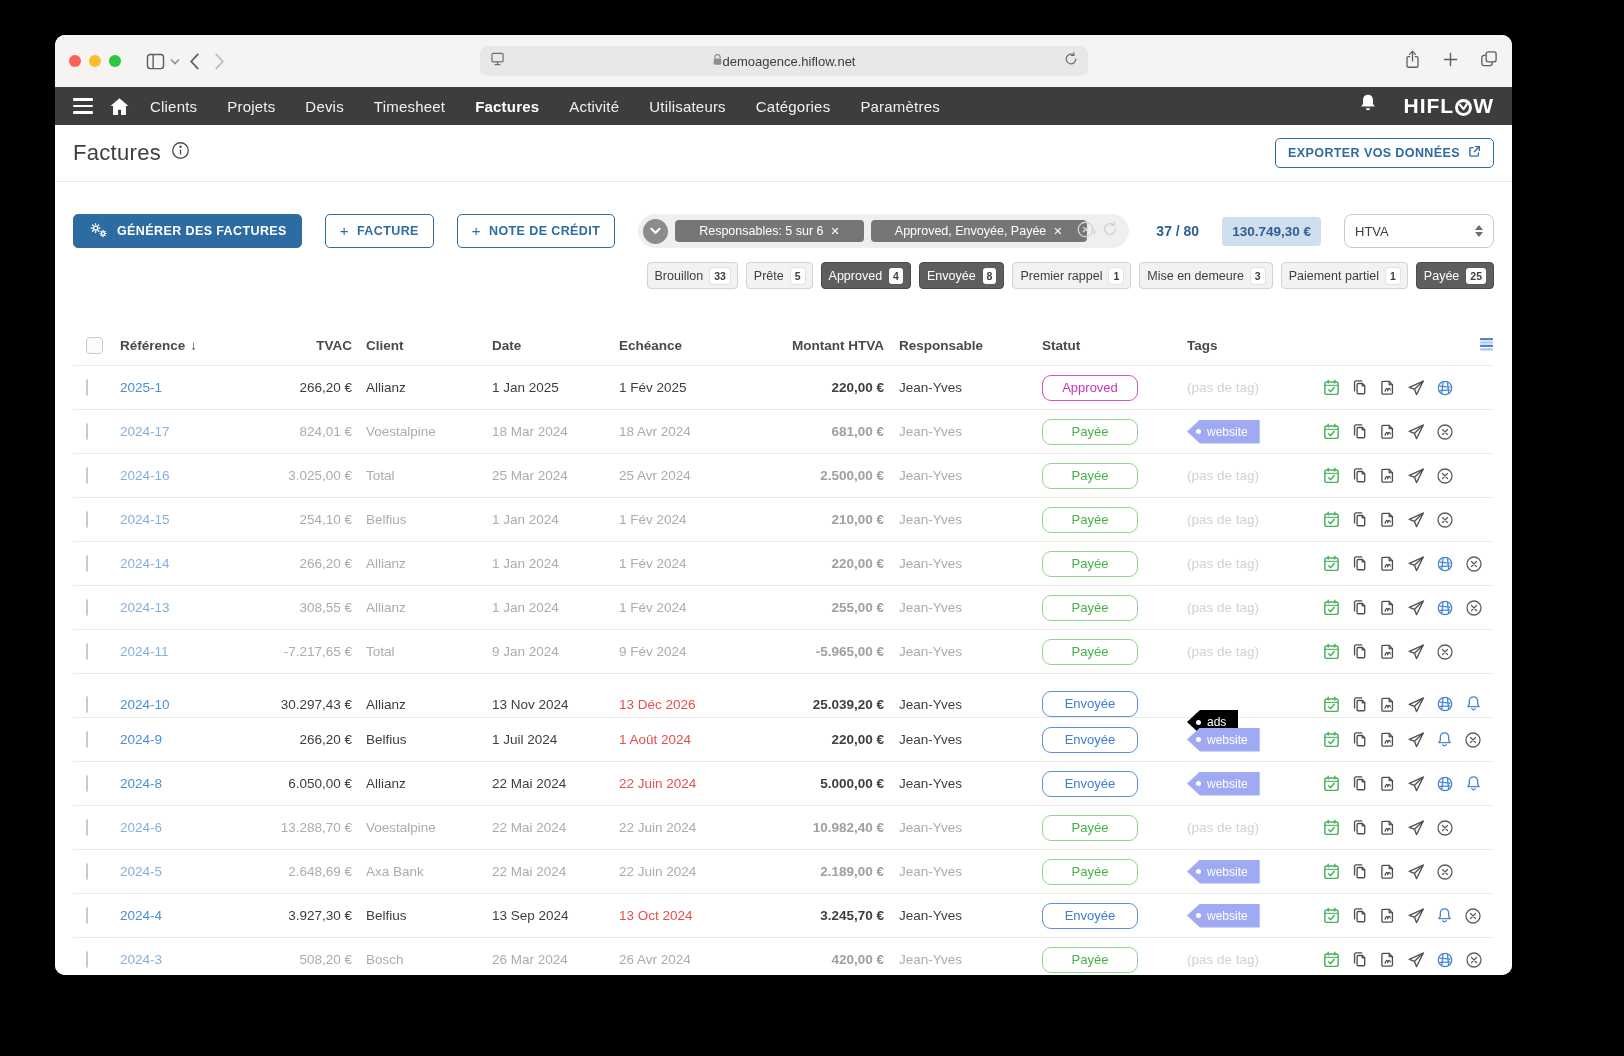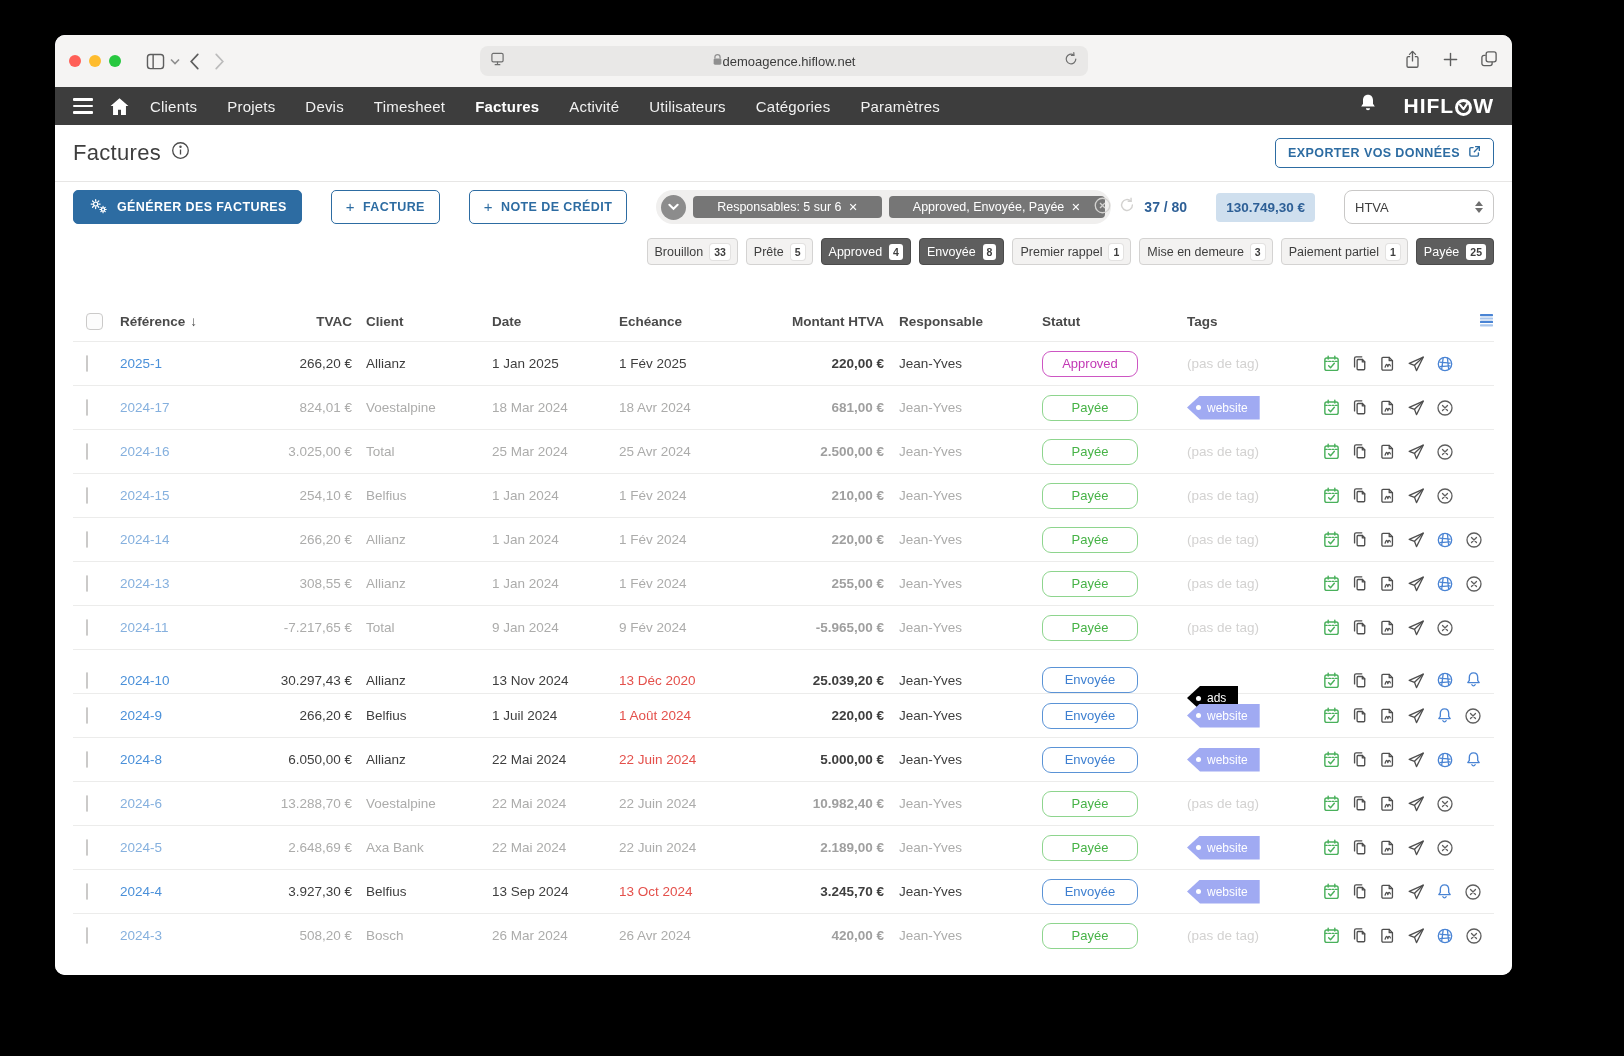--- a/index.html
+++ b/index.html
@@ -37,21 +37,21 @@
     border-radius:50%;margin:0 1px;box-sizing:border-box;position:relative;top:1px;}
   .logo-o svg{position:relative;top:0px;}
 
   
   .content{flex:1;background:#fff;padding:0 18px;display:flex;flex-direction:column;overflow:hidden;}
   .title-row{height:56px;display:flex;align-items:center;border-bottom:1px solid #e7e6e5;margin:0 -18px;padding:0 18px;flex:0 0 auto;}
   .page-title{font-size:22px;color:#3e3e3e;letter-spacing:.3px;display:flex;align-items:center;gap:10px;}
   .export-btn{margin-left:auto;display:flex;align-items:center;gap:8px;border:1.6px solid #2d6ca2;color:#2d6ca2;
     font-size:12.5px;font-weight:bold;letter-spacing:.4px;border-radius:5px;padding:6px 12px;background:#fff;cursor:pointer;}
 
-  .toolbar{display:flex;align-items:center;margin-top:8px;flex:0 0 auto;gap:29px;}
+  .toolbar{display:flex;align-items:center;margin-top:32px;flex:0 0 auto;gap:23px;}
   .btn{display:flex;align-items:center;gap:8px;border-radius:5px;font-size:12.5px;font-weight:bold;letter-spacing:.4px;
     padding:0 14px;height:34px;box-sizing:border-box;cursor:pointer;white-space:nowrap;}
   .btn-primary{background:#2d6ca2;color:#fff;border:1.6px solid #2d6ca2;}
   .btn-outline{background:#fff;color:#2d6ca2;border:1.6px solid #2d6ca2;}
   .plus{font-size:15px;font-weight:normal;position:relative;top:-1px;}
   .filterbar{background:#f0efee;border-radius:17px;height:34px;display:flex;align-items:center;padding:0 10px 0 5px;gap:7px;min-width:0;flex:1;}
   .collapse-btn{width:25px;height:25px;border-radius:50%;background:#8c8c8c;display:flex;align-items:center;justify-content:center;cursor:pointer;flex:0 0 auto;}
   .chip{background:#767676;color:#fff;font-size:12.5px;border-radius:4px;padding:4px 24px;display:flex;align-items:center;gap:7px;white-space:nowrap;cursor:pointer;}
   .chip .x{font-size:11px;font-weight:bold;cursor:pointer;}
   .search-ph{color:#bdbcba;font-size:13px;white-space:nowrap;overflow:hidden;flex:1;min-width:0;}
@@ -725,21 +725,21 @@
                   </svg>
                 </span>
               </div>
             </div>
             <div class="tgrid row">
               <div><span class="checkbox"></span></div>
               <div><span class="ref">2024-10</span></div>
               <div class="r">30.297,43 €</div>
               <div class="pl14">Allianz</div>
               <div>13 Nov 2024</div>
-              <div class="due-red">13 Déc 2020</div>
+              <div class="due-red">13 Déc 2026</div>
               <div class="r amount">25.039,20 €</div>
               <div class="pl15">Jean-Yves</div>
               <div class="pl18"><span class="pill st-sent">Envoyée</span></div>
               <div class="pl18"><span class="tagpill tag-ads">ads</span></div>
               <div class="icons pl18">
                 <span class="ic">
                   <svg width="19" height="19" viewBox="0 0 20 20" fill="none" stroke="#49b05b" stroke-width="1.5" stroke-linecap="round" stroke-linejoin="round">
                     <rect x="3" y="4.2" width="14" height="13" rx="2"></rect>
                     <path d="M6.5 2.2v3M13.5 2.2v3"></path>
                     <path d="M3.6 7.8h12.8" stroke-dasharray="1.8 1.7"></path>

